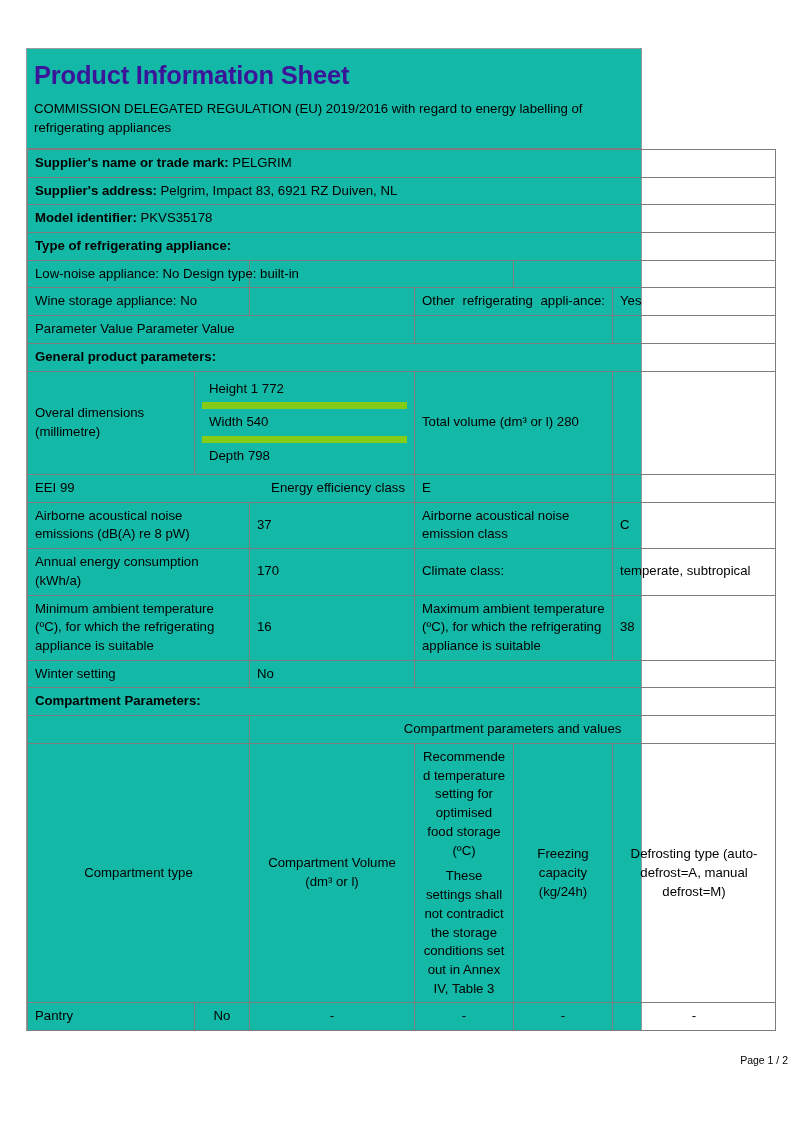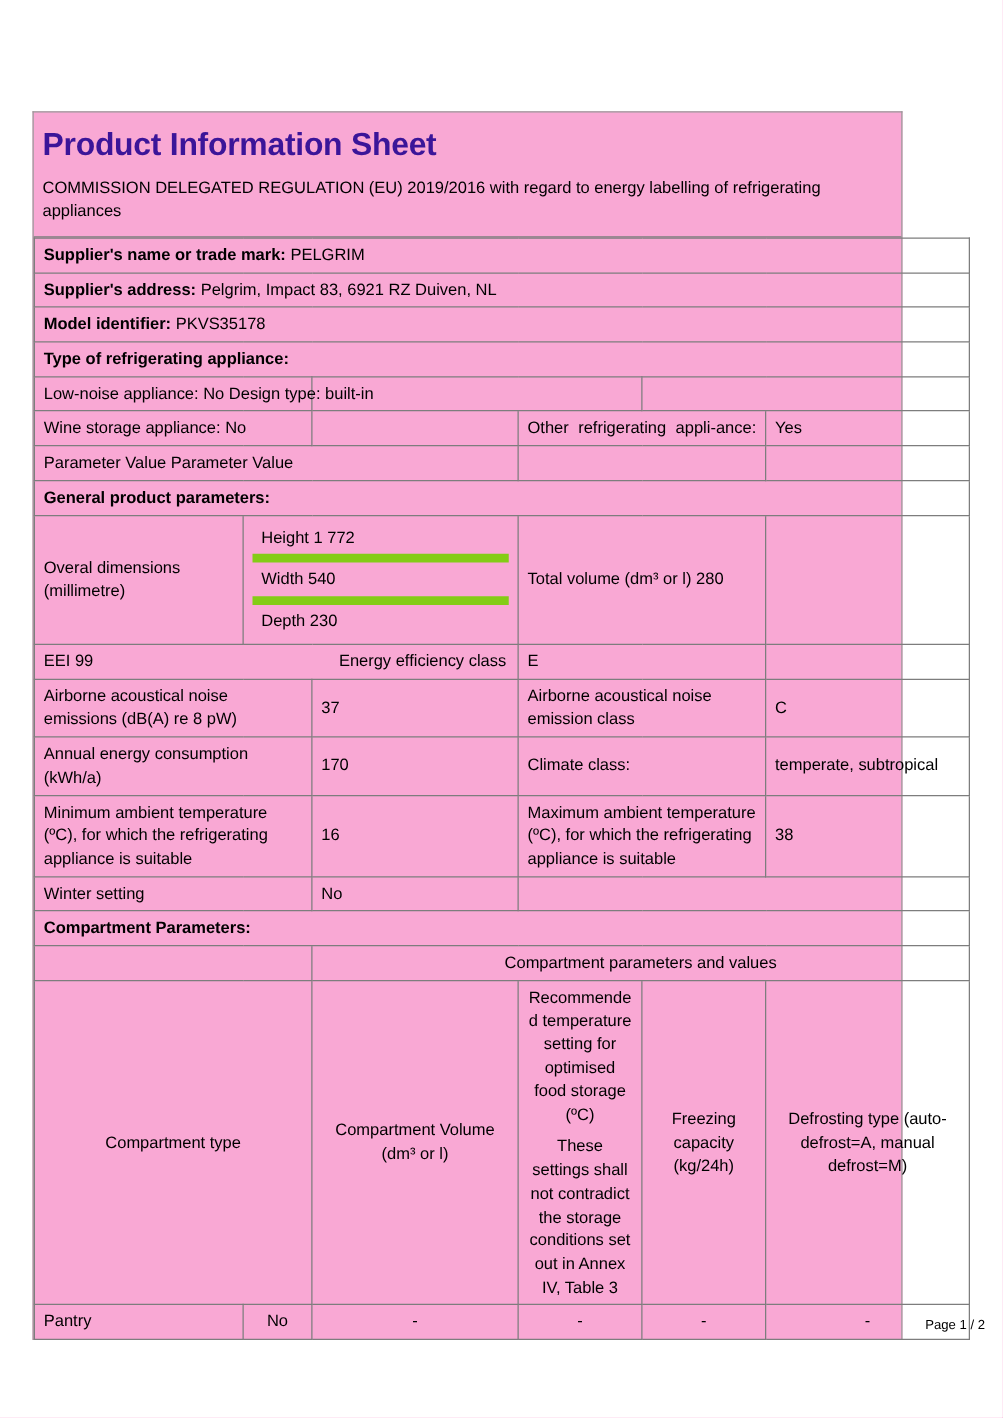--- a/index.html
+++ b/index.html
@@ -11,26 +11,25 @@
     width: 802px;
     height: 1134px;
     font-family: "Liberation Sans", sans-serif;
     color: #000000;
     -webkit-font-smoothing: antialiased;
   }
   .page {
     position: absolute;
     left: 26px;
     top: 48px;
-    width: 696px;
+    width: 616px;
     box-sizing: border-box;
     border: 1px solid #9a9a9a;
     border-bottom: none;
-    background: #f9a8d4;
-    margin-top: 41px;
+    background: #14b8a6;
   }
   .title-block {
     padding: 12px 7px 10px 7px;
     border-bottom: 1px solid #7d7d7d;
   }
   .doc-title {
     font-size: 25.5px;
     font-weight: bold;
     color: #3b1599;
     line-height: 1.15;
@@ -192,21 +191,21 @@
               </tr>
               <tr>
                 <td>
                   <span>Width</span>
                   <span>540</span>
                 </td>
               </tr>
               <tr>
                 <td>
                   <span>Depth</span>
-                  <span>230</span>
+                  <span>798</span>
                 </td>
               </tr>
             </tbody>
           </table>
         </td>
         <td colspan="2">Total volume (dm³ or l) 280</td>
         <td></td>
       </tr>
 
       <tr>

